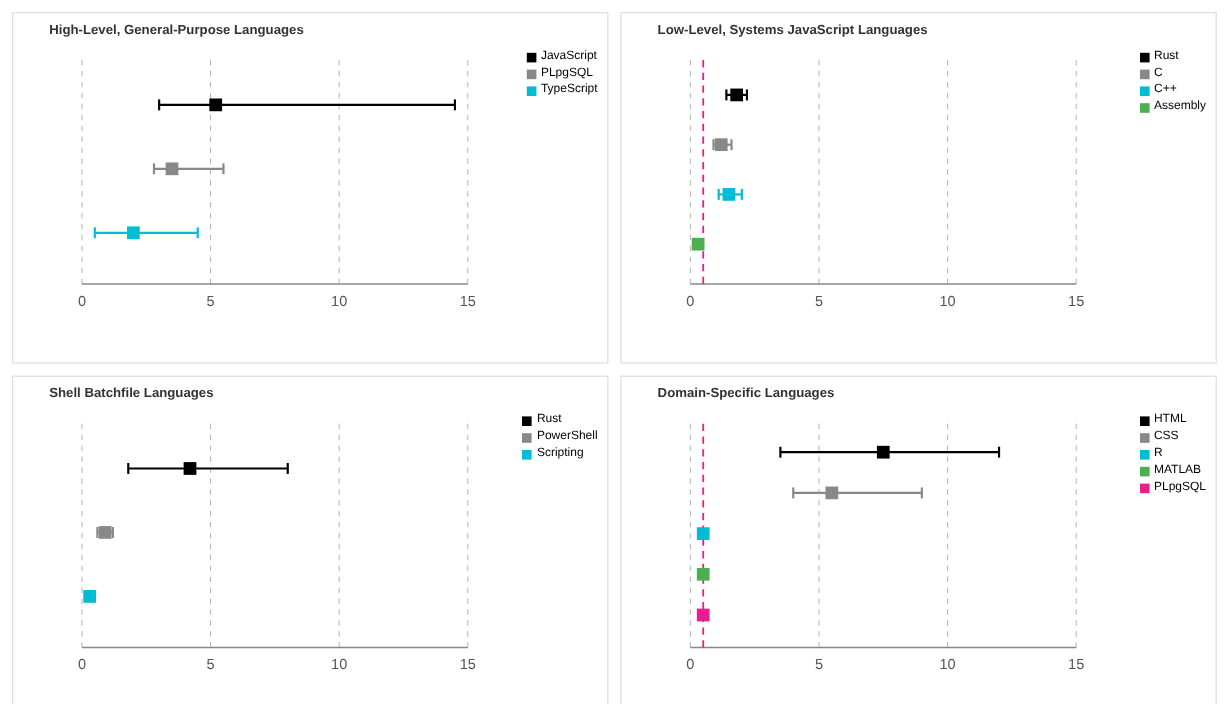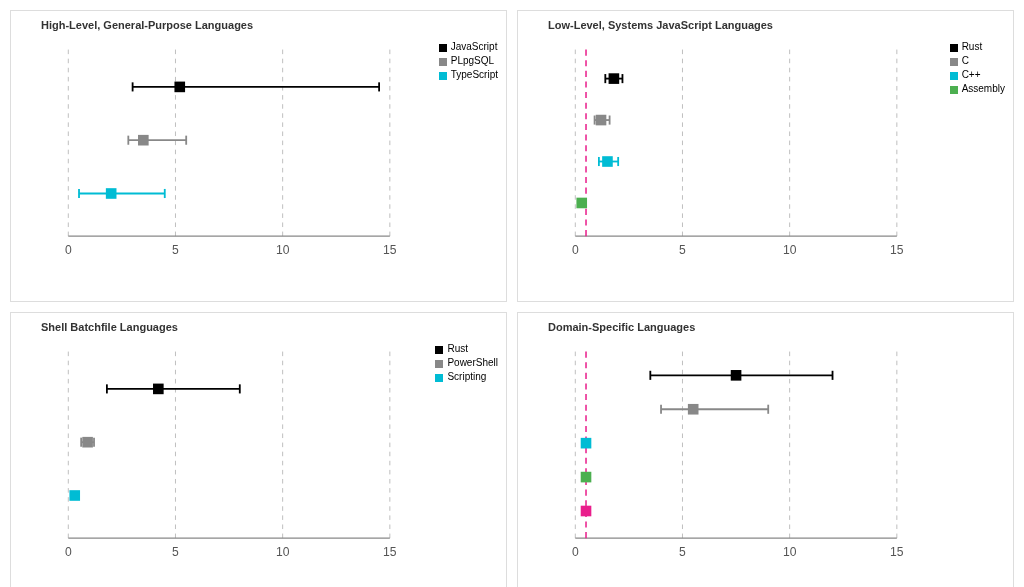--- a/index.html
+++ b/index.html
@@ -192,14 +192,35 @@
         <line x1="74.53333333333333" y1="43.018181818181816" x2="145.2" y2="43.018181818181816" stroke="#888888" stroke-width="1.2"></line>
         <line x1="74.53333333333333" y1="40.018181818181816" x2="74.53333333333333" y2="46.018181818181816" stroke="#888888" stroke-width="1.2"></line>
         <line x1="145.2" y1="40.018181818181816" x2="145.2" y2="46.018181818181816" stroke="#888888" stroke-width="1.2"></line>
         <rect x="92.23333333333333" y="39.518181818181816" width="7" height="7" fill="#888888"></rect>
         <line x1="25.066666666666666" y1="65.38181818181818" x2="25.066666666666666" y2="65.38181818181818" stroke="#00bcd4" stroke-width="1.2"></line>
         <rect x="21.566666666666666" y="61.881818181818176" width="7" height="7" fill="#00bcd4"></rect>
         <line x1="25.066666666666666" y1="87.74545454545455" x2="25.066666666666666" y2="87.74545454545455" stroke="#4caf50" stroke-width="1.2"></line>
         <rect x="21.566666666666666" y="84.24545454545455" width="7" height="7" fill="#4caf50"></rect>
         <line x1="25.066666666666666" y1="110.10909090909091" x2="25.066666666666666" y2="110.10909090909091" stroke="#e91e8c" stroke-width="1.2"></line>
         <rect x="21.566666666666666" y="106.60909090909091" width="7" height="7" fill="#e91e8c"></rect>
-      </svg></div>
+      </svg><div class="legend">
+        <div class="legend-item">
+          <div class="legend-dot" style="background: rgb(0, 0, 0);"></div>
+          <span>HTML</span>
+        </div>
+        <div class="legend-item">
+          <div class="legend-dot" style="background: rgb(136, 136, 136);"></div>
+          <span>CSS</span>
+        </div>
+        <div class="legend-item">
+          <div class="legend-dot" style="background: rgb(0, 188, 212);"></div>
+          <span>R</span>
+        </div>
+        <div class="legend-item">
+          <div class="legend-dot" style="background: rgb(76, 175, 80);"></div>
+          <span>MATLAB</span>
+        </div>
+        <div class="legend-item">
+          <div class="legend-dot" style="background: rgb(233, 30, 140);"></div>
+          <span>PLpgSQL</span>
+        </div>
+      </div></div>
   </div>
 
 </body></html>

